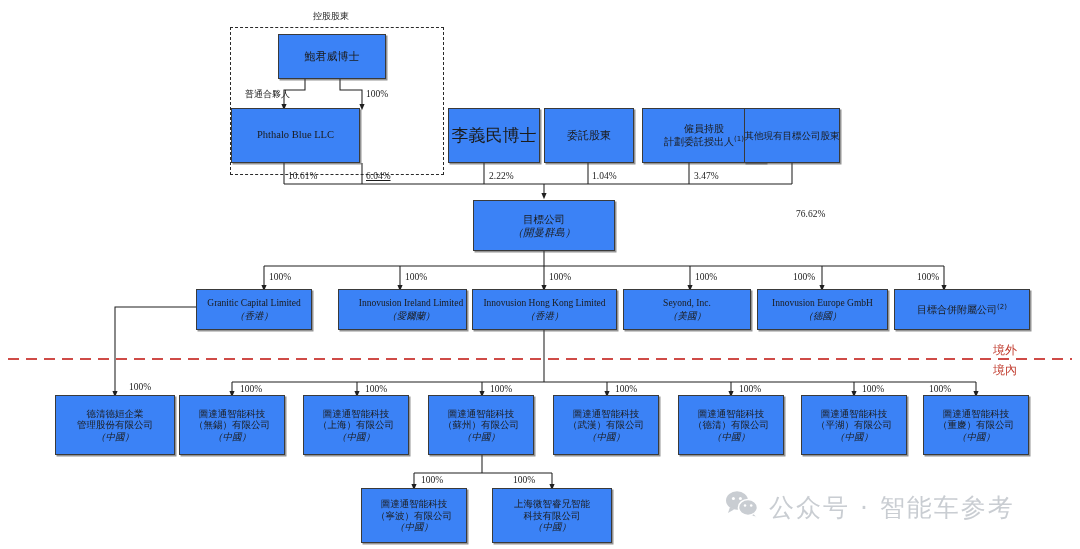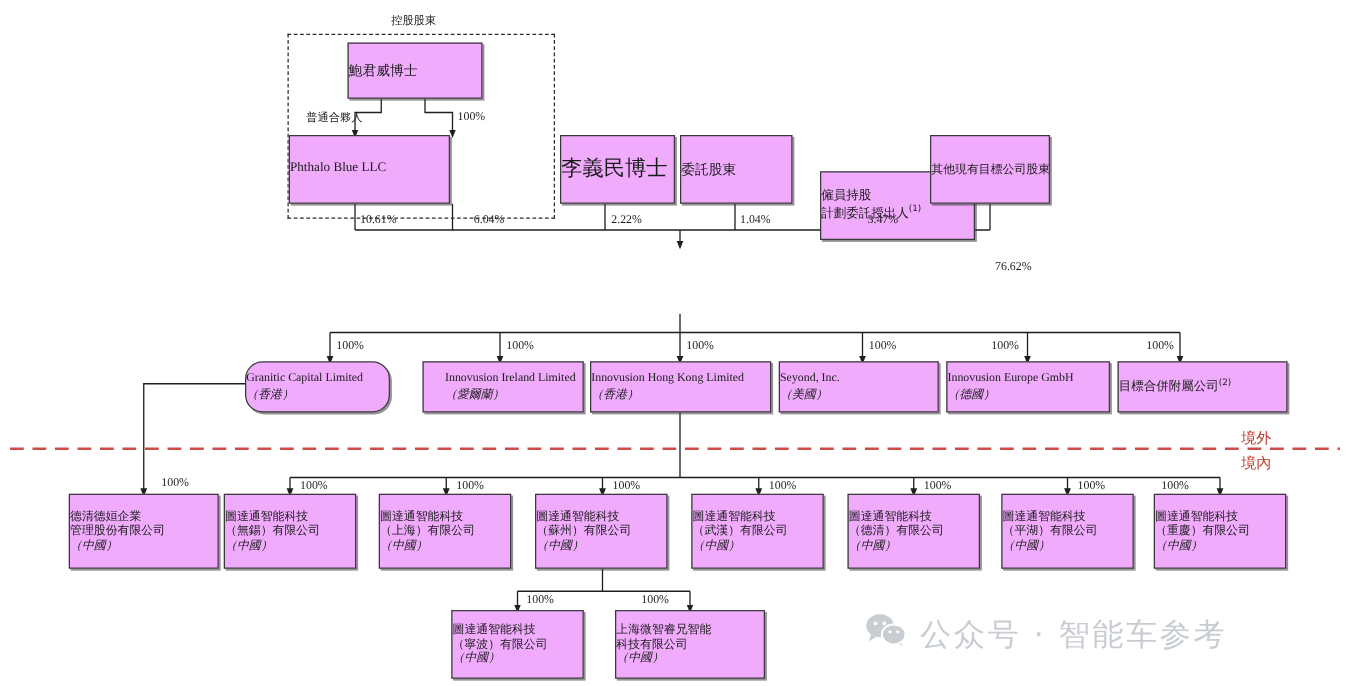--- a/index.html
+++ b/index.html
@@ -23,24 +23,24 @@
     left: 0;
     top: 0;
     width: 1080px;
     height: 549px;
     pointer-events: none;
   }
   .box {
     position: absolute;
     box-sizing: border-box;
     border: 1.3px solid #3a3a3a;
-    background: #f0abfc;
+    background: #3b82f6;
     display: flex;
     flex-direction: column;
-    align-items: flex-start;
+    align-items: center;
     justify-content: center;
     text-align: center;
     line-height: 1.22;
     color: #1b1b1b;
     z-index: 3;
     box-shadow: 1.5px 1.5px 0 rgba(60,60,60,0.55);
   }
   .box .ln { display: block; white-space: nowrap; }
   .box .cn { font-family: "DejaVu Sans", sans-serif; }
   .box .place {
@@ -155,41 +155,45 @@
 
 
   <div class="box" style="left:448px; top:108px; width:92px; height:55px; font-size:17px;">
     <span class="ln cn">李義民博士</span>
   </div>
 
   <div class="box" style="left:544px; top:108px; width:90px; height:55px; font-size:11px;">
     <span class="ln cn">委託股東</span>
   </div>
 
-  <div class="box" style="left:656px; top:108px; width:124px; height:55px; font-size:10px;margin-top:29px;">
+  <div class="box" style="left:642px; top:108px; width:124px; height:55px; font-size:10px;">
     <span class="ln cn">僱員持股</span>
     <span class="ln cn"><span>計劃委託授出人</span><span class="sup">(1)</span></span>
   </div>
 
   <div class="box" style="left:744px; top:108px; width:96px; height:55px; font-size:9.5px;">
     <span class="ln cn">其他現有目標公司股東</span>
   </div>
 
   <div class="lbl cn" style="left:245px; top:88px;">普通合夥人</div>
   <div class="lbl pct" style="left:366px; top:89px;">100%</div>
 
   <div class="lbl pct" style="left:288px; top:171px;">10.61%</div>
-  <div class="lbl pct" style="left:379px; top:171px;">6.04%</div>
+  <div class="lbl pct" style="left:366px; top:171px;text-decoration:underline;">6.04%</div>
   <div class="lbl pct" style="left:489px; top:171px;">2.22%</div>
   <div class="lbl pct" style="left:592px; top:171px;">1.04%</div>
   <div class="lbl pct" style="left:694px; top:171px;">3.47%</div>
   <div class="lbl pct" style="left:796px; top:171px;margin-top:38px;">76.62%</div>
 
-
-  <div class="box" style="left:196px; top:289px; width:116px; height:41px; font-size:9.5px;border-radius:14px;">
+  <div class="box" style="left:473px; top:200px; width:142px; height:51px; font-size:10.5px;">
+    <span class="ln cn">目標公司</span>
+    <span class="ln place">（開曼群島）</span>
+  </div>
+
+  <div class="box" style="left:196px; top:289px; width:116px; height:41px; font-size:9.5px;">
     <span class="ln">Granitic Capital Limited</span>
     <span class="ln place">（香港）</span>
   </div>
 
   <div class="box" style="left:338px; top:289px; width:129px; height:41px; font-size:9.5px;padding-left:17px;">
     <span class="ln">Innovusion Ireland Limited</span>
     <span class="ln place">（愛爾蘭）</span>
   </div>
 
   <div class="box" style="left:472px; top:289px; width:145px; height:41px; font-size:9.5px;">
@@ -286,21 +290,21 @@
 
   <div class="box" style="left:492px; top:488px; width:120px; height:55px; font-size:9.5px;">
     <span class="ln cn">上海微智睿兄智能</span>
     <span class="ln cn">科技有限公司</span>
     <span class="ln place">（中國）</span>
   </div>
 
   <div class="lbl pct" style="left:421px; top:475px;">100%</div>
   <div class="lbl pct" style="left:513px; top:475px;">100%</div>
 
-  <div class="watermark" style="left:692px; top:490px;text-align:center;">
+  <div class="watermark" style="left:725px; top:490px;text-align:center;">
     <span class="wm-icon">
       <svg width="34" height="28" viewBox="0 0 34 28">
         <ellipse cx="12" cy="10.5" rx="11" ry="9.2" fill="#c9cdd2"></ellipse>
         <path d="M5,17 L3,23 L9,19.5 z" fill="#c9cdd2"></path>
         <ellipse cx="23" cy="17.5" rx="9.5" ry="8" fill="#c9cdd2" stroke="#ffffff" stroke-width="1.6"></ellipse>
         <path d="M29,23.6 L31.5,27.5 L26.5,25.6 z" fill="#c9cdd2" stroke="#ffffff" stroke-width="1"></path>
         <circle cx="8.4" cy="8.6" r="1.5" fill="#ffffff"></circle>
         <circle cx="15.4" cy="8.6" r="1.5" fill="#ffffff"></circle>
         <circle cx="20" cy="15.4" r="1.25" fill="#ffffff"></circle>
         <circle cx="26.2" cy="15.4" r="1.25" fill="#ffffff"></circle>

